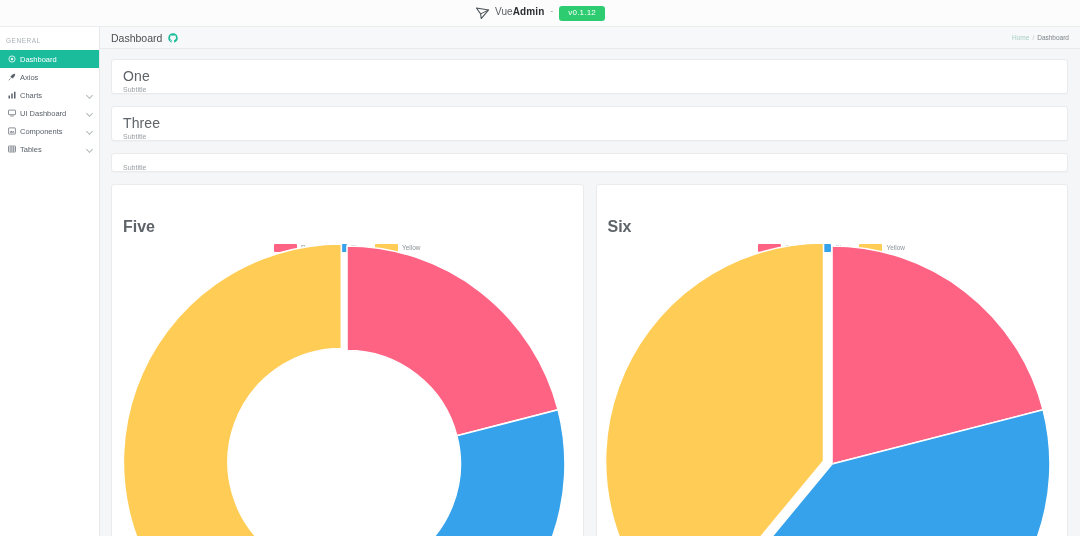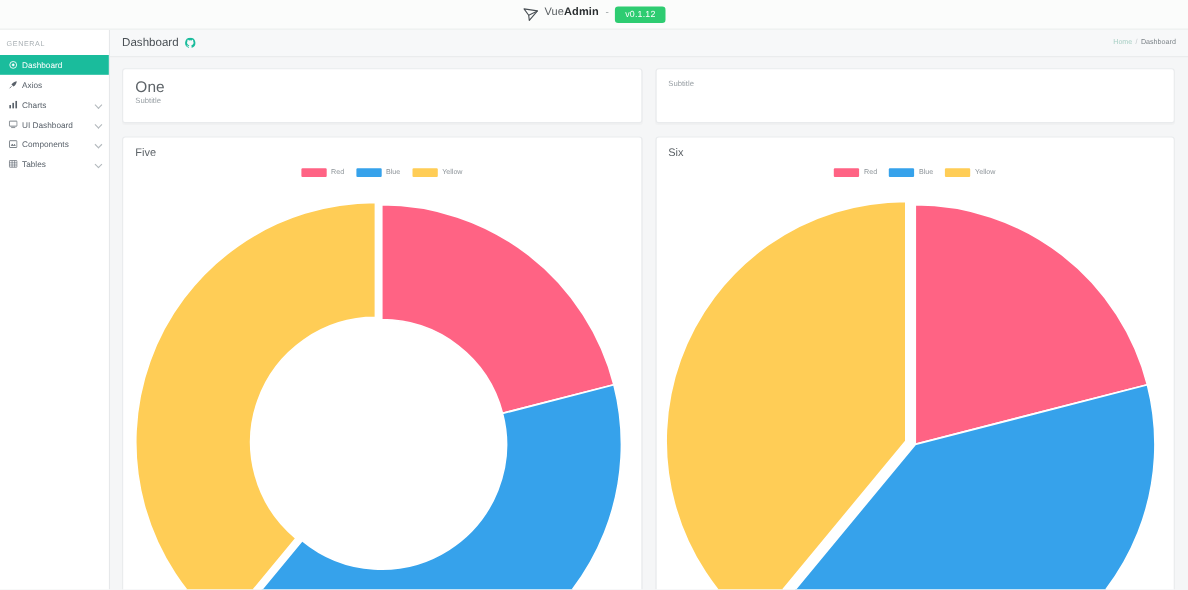--- a/index.html
+++ b/index.html
@@ -108,21 +108,21 @@
   .breadcrumb .crumb-sep { color: #c2c8cc; }
   .breadcrumb .crumb-current { color: #7c8388; }
 
   .content {
     flex: 1 1 auto;
     padding: 10px 12px 0 11px;
     overflow: hidden;
   }
 
   
-  .stat-row { display: flex; gap: 12px; }
+  .stat-row { display: flex; gap: 12px; flex-direction: column; }
   .stat-card {
     flex: 1 1 0; min-width: 0;
     background: #ffffff;
     border: 1px solid #e9ebed;
     border-radius: 3px;
     height: 50px;
     padding: 8px 11px 0 11px;
     box-shadow: 0 1px 1px rgba(0,0,0,.022);
   }
   .stat-title {
@@ -140,22 +140,23 @@
     background: #ffffff;
     border: 1px solid #e9ebed;
     border-radius: 3px;
     height: 420px;
     padding: 9px 11px 0 11px;
     position: relative;
     overflow: hidden;
     box-shadow: 0 1px 1px rgba(0,0,0,.022);
   }
   .chart-title {
-    font-size: 10px; color: #5d6368; font-weight: 400;
+    font-size: 16px; color: #5d6368; font-weight: 700;
     line-height: 1.1;
+    margin-top: 24px;
   }
   .legend {
     display: flex; align-items: center; justify-content: center;
     gap: 11px; margin-top: 8px;
   }
   .legend-item { display: flex; align-items: center; gap: 4px; }
   .legend-swatch {
     width: 23px; height: 8px; border-radius: 1px; display: block;
   }
   .legend-label { font-size: 6.5px; color: #8d9499; }
@@ -274,20 +275,24 @@
     </div>
 
     <div class="content">
 
       <div class="stat-row">
         <div class="stat-card">
           <div class="stat-title">One</div>
           <div class="stat-sub">Subtitle</div>
         </div>
         <div class="stat-card">
+          <div class="stat-title">Three</div>
+          <div class="stat-sub">Subtitle</div>
+        </div>
+        <div class="stat-card">
           <div class="stat-sub">Subtitle</div>
         </div>
       </div>
 
       <div class="chart-row">
 
         <div class="chart-card">
           <div class="chart-title">Five</div>
           <div class="legend">
             <div class="legend-item">

